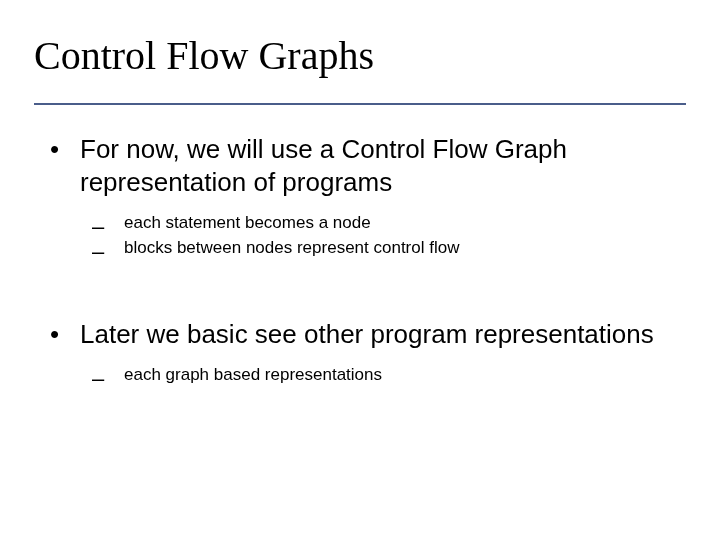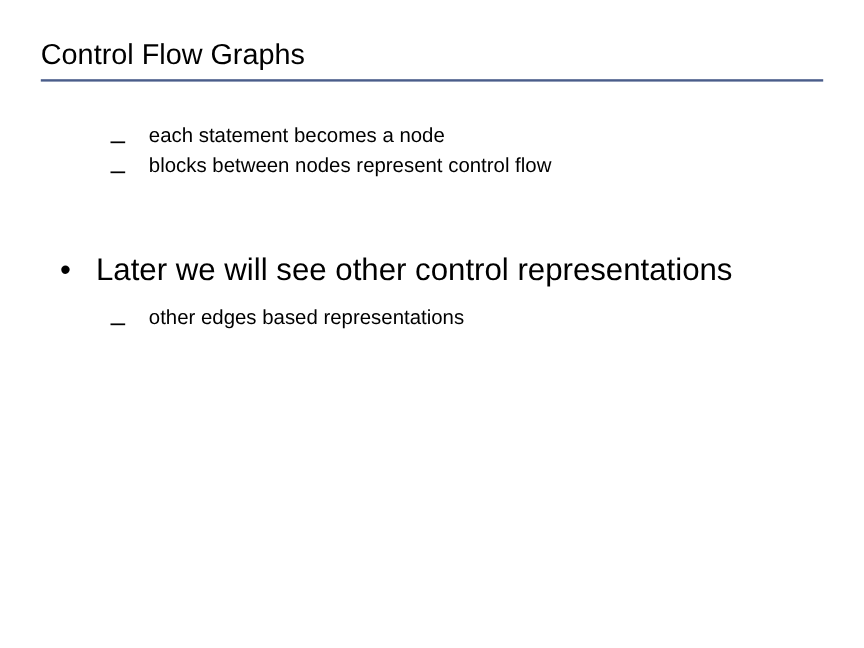--- a/index.html
+++ b/index.html
@@ -1,35 +1,36 @@
 <!DOCTYPE html>
 <html><head>
 <meta charset="utf-8">
 <style>
   * { margin: 0; padding: 0; box-sizing: border-box; }
   html, body { width: 720px; height: 540px; background: #ffffff; font-family: Arial, Helvetica, sans-serif; color: #000; }
   .slide { width: 720px; height: 540px; padding: 32px 34px 0 34px; position: relative; }
-  .title { font-size: 24px; font-weight: 400; letter-spacing: 0px; margin-bottom: 6px; }
+  .title { font-size: 40px; font-weight: 400; letter-spacing: 0px; margin-bottom: 24px; font-family: Liberation Serif, serif; }
   .rule { border: none; border-top: 2px solid #4a5d8a; margin-bottom: 28px; }
   .bullet-l1 { font-size: 26px; line-height: 1.25; margin: 0 0 8px 0; padding-left: 46px; position: relative; }
   .bullet-l1::before { content: "•"; position: absolute; left: 16px; top: 0; font-size: 26px; }
   .bullet-l2 { font-size: 17px; line-height: 1.35; margin: 0 0 2px 0; padding-left: 90px; position: relative; }
   .bullet-l2::before { content: "–"; position: absolute; left: 58px; top: 0; font-size: 22px; }
   .gap { height: 56px; }
   .sub-gap { height: 6px; }
 </style>
 </head>
 <body>
 
 <div class="slide">
   <h1 class="title">Control Flow Graphs</h1>
   <hr class="rule">
 
+  <p class="bullet-l1">For now, we will use a Control Flow Graph representation of programs</p>
   <div class="sub-gap"></div>
   <p class="bullet-l2">each statement becomes a node</p>
   <p class="bullet-l2">blocks between nodes represent control flow</p>
 
   <div class="gap"></div>
 
-  <p class="bullet-l1">Later we will see other control representations</p>
+  <p class="bullet-l1">Later we basic see other program representations</p>
   <div class="sub-gap"></div>
-  <p class="bullet-l2">other edges based representations</p>
+  <p class="bullet-l2">each graph based representations</p>
 </div>
 
 </body></html>

